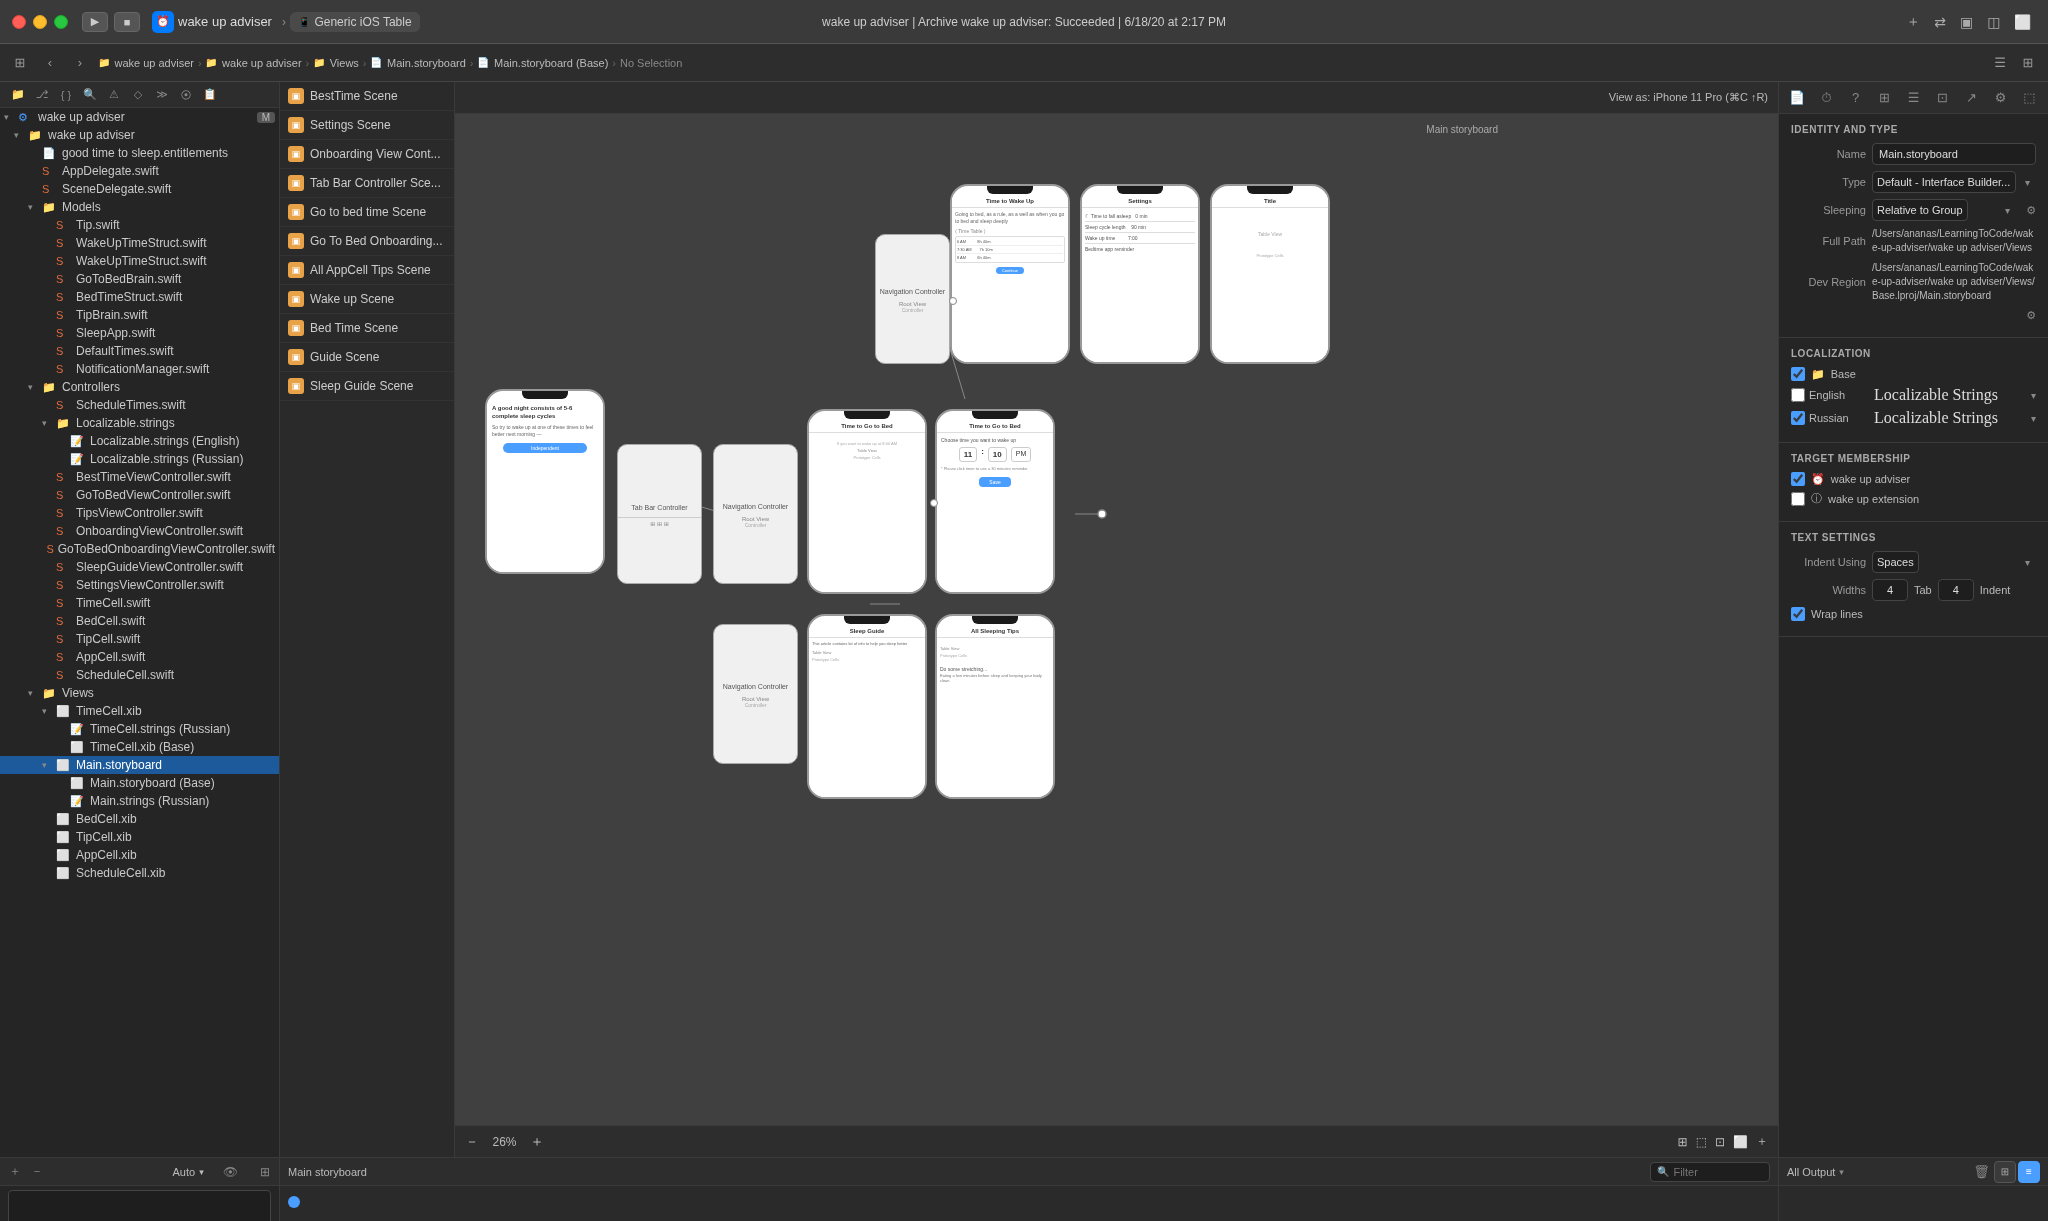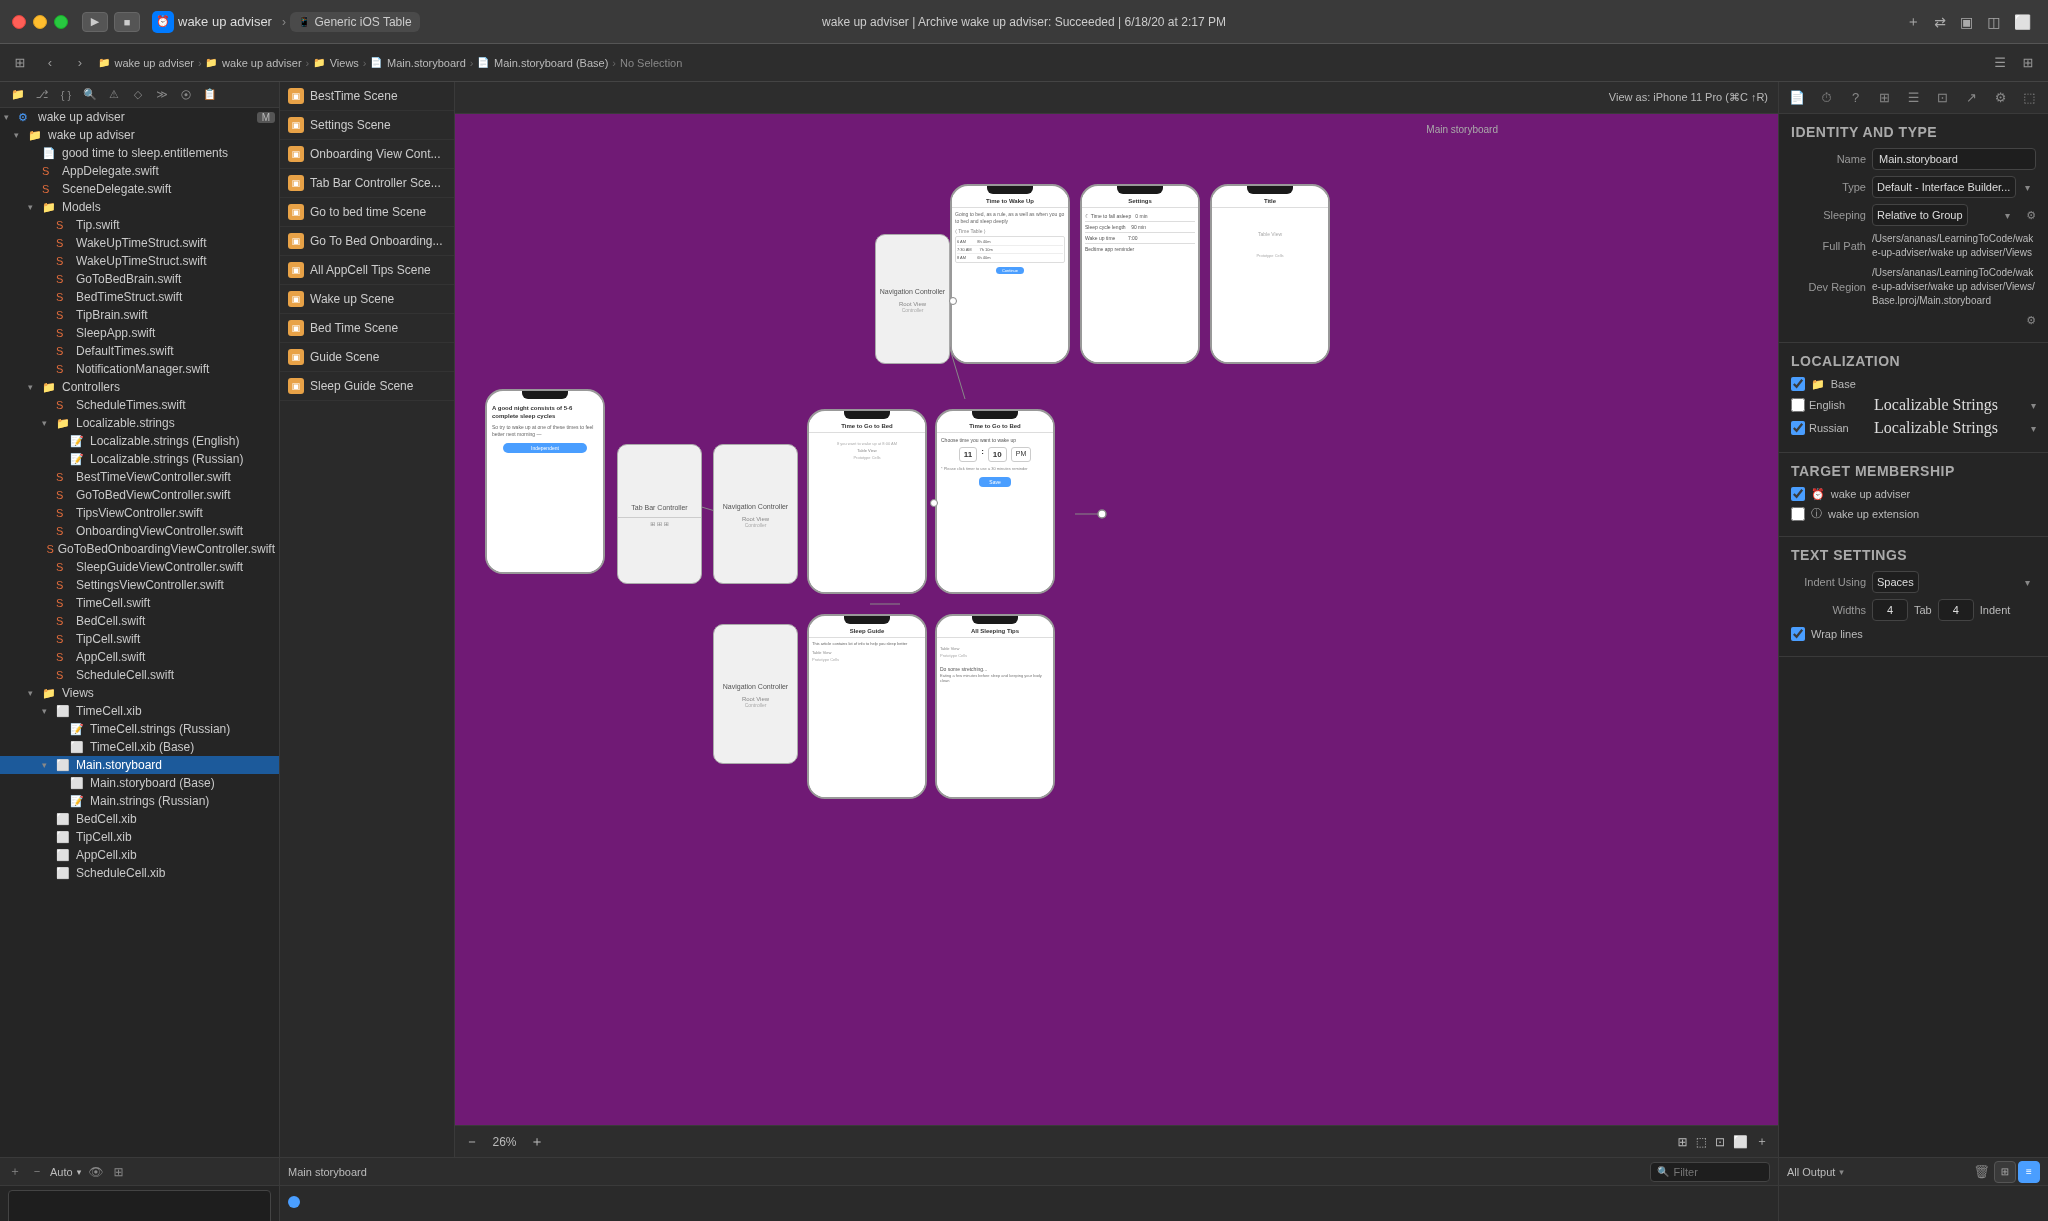--- a/index.html
+++ b/index.html
@@ -214,21 +214,21 @@
       margin-right: 6px;
       display: flex; align-items: center; justify-content: center;
       font-size: 9px;
       color: white;
       flex-shrink: 0;
     }
 
     
     .canvas-area {
       flex: 1;
-      background: #701a75;
+      background: #404040;
       position: relative;
       overflow: hidden;
     }
     .canvas-toolbar {
       height: 32px;
       background: #2d2d2d;
       display: flex;
       align-items: center;
       padding: 0 10px;
       gap: 6px;
@@ -278,21 +278,21 @@
       cursor: pointer;
       border-radius: 3px;
       font-size: 13px;
     }
     .inspector-tab.active { color: #4a9eff; }
     .inspector-section {
       padding: 10px 12px;
       border-bottom: 1px solid #3a3a3a;
     }
     .inspector-section-title {
-      font-size: 14px;
+      font-size: 10px;
       font-weight: 600;
       color: #aaa;
       text-transform: uppercase;
       margin-bottom: 8px;
       letter-spacing: 0.5px;
     }
     .inspector-row {
       display: flex;
       align-items: center;
       margin-bottom: 6px;
@@ -1236,21 +1236,21 @@
   </div>
 
 </div>
 
 <div class="bottom-panels">
 
   <div class="bottom-left">
     <div class="bottom-toolbar">
       <span class="bottom-toolbar-btn">＋</span>
       <span class="bottom-toolbar-btn">－</span>
-      <div style="flex:1; display:flex; align-items:center; justify-content:flex-start; gap:4px;">
+      <div style="flex:1; display:flex; align-items:center; justify-content:flex-end; gap:16px;">
         <div class="auto-selector">
           <span style="cursor:pointer;">Auto</span>
           <span style="font-size:9px;">▾</span>
         </div>
         <span class="bottom-toolbar-btn">👁</span>
         <span class="bottom-toolbar-btn">⊞</span>
       </div>
     </div>
     <div style="flex:1;display:flex;flex-direction:column;justify-content:flex-end;padding:4px 8px;">
       <div class="filter-input-wrap">

